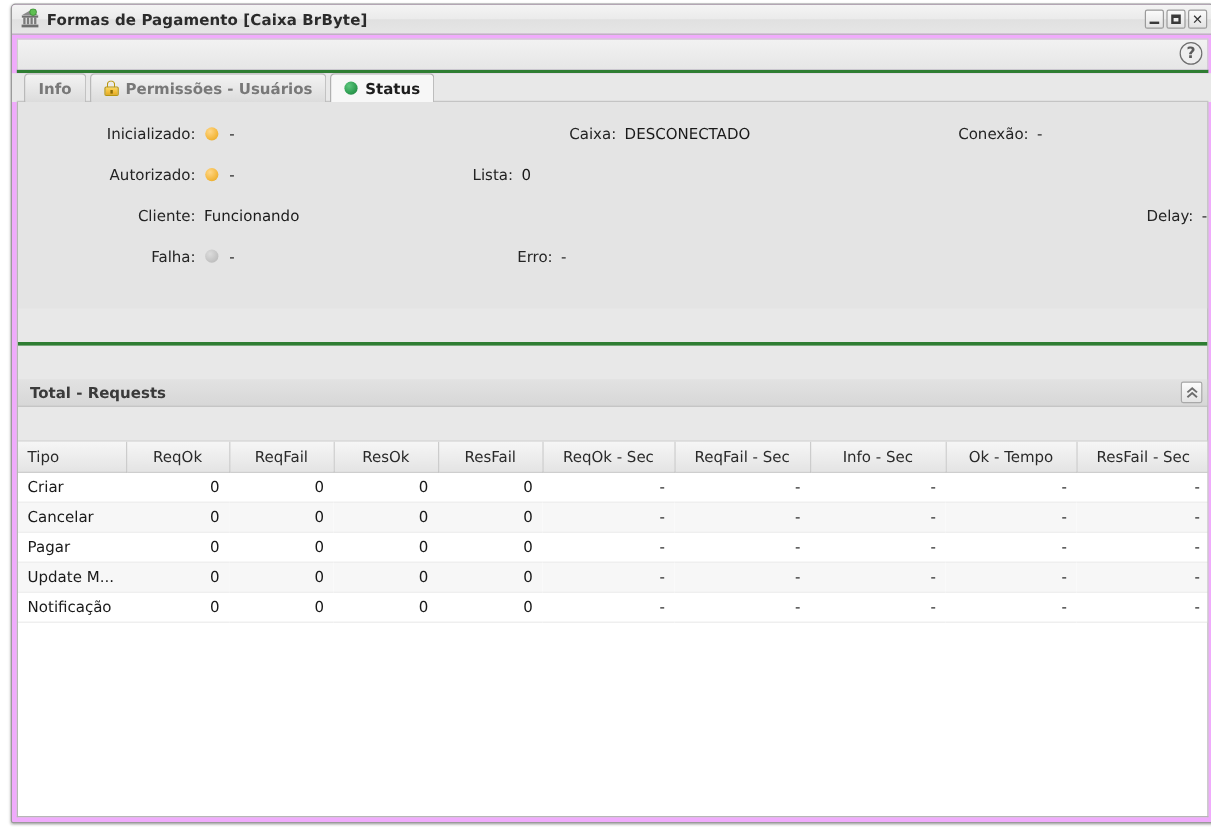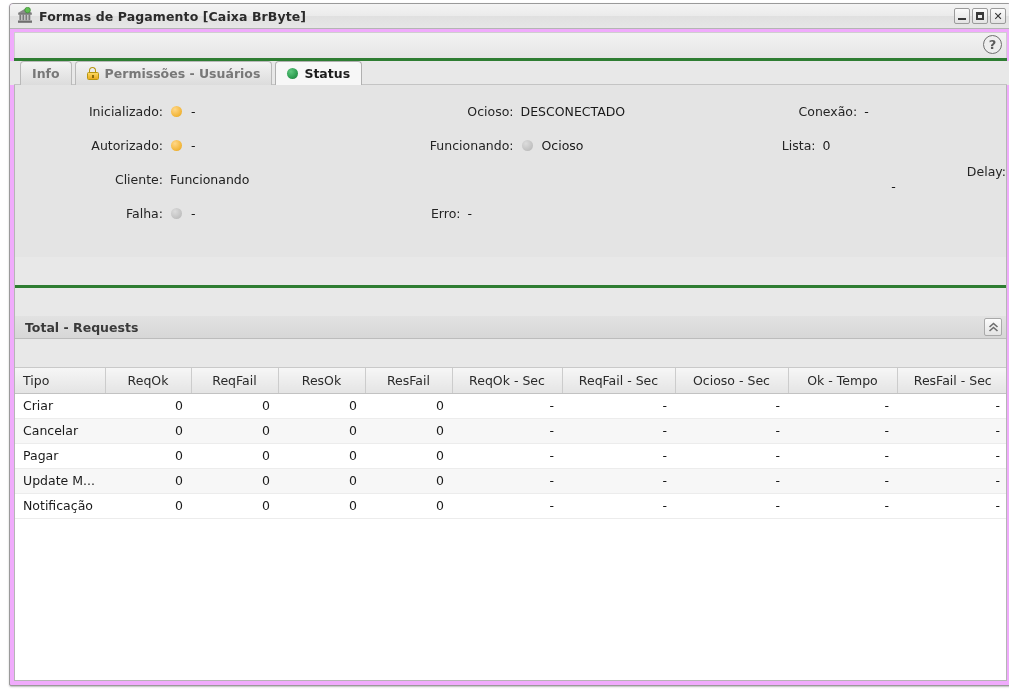--- a/index.html
+++ b/index.html
@@ -360,52 +360,47 @@
 
     <div class="info-panel">
 
       <div class="info-row">
         <div class="fld">
           <span class="lbl c1-lbl">Inicializado:</span>
           <span class="bullet amber"></span>
           <span class="val after-bullet">-</span>
         </div>
         <div class="fld">
-          <span class="lbl c2-lbl">Ocioso:</span>
+          <span class="lbl c2-lbl">Caixa:</span>
           <span class="val">DESCONECTADO</span>
         </div>
         <div class="fld">
           <span class="lbl c3-lbl">Conexão:</span>
           <span class="val">-</span>
         </div>
       </div>
 
       <div class="info-row">
         <div class="fld">
           <span class="lbl c1-lbl">Autorizado:</span>
           <span class="bullet amber"></span>
           <span class="val after-bullet">-</span>
         </div>
         <div class="fld">
-          <span class="lbl c2-lbl">Funcionando:</span>
-          <span class="bullet grey"></span>
-          <span class="val after-bullet">Ocioso</span>
-        </div>
-        <div class="fld">
           <span class="lbl c3-lbl">Lista:</span>
           <span class="val">0</span>
         </div>
       </div>
 
       <div class="info-row">
         <div class="fld">
           <span class="lbl c1-lbl">Cliente:</span>
           <span class="val">Funcionando</span>
         </div>
-        <div class="fld" style="margin-left:auto;flex-direction:column;">
+        <div class="fld" style="margin-left:auto;">
           <span class="lbl" style="width:232px;">Delay:</span>
           <span class="val">-</span>
         </div>
       </div>
 
 
       <div class="info-row">
         <div class="fld">
           <span class="lbl c1-lbl">Falha:</span>
           <span class="bullet grey"></span>
@@ -446,21 +441,21 @@
         </colgroup>
         <thead>
           <tr>
             <th>Tipo</th>
             <th>ReqOk</th>
             <th>ReqFail</th>
             <th>ResOk</th>
             <th>ResFail</th>
             <th>ReqOk - Sec</th>
             <th>ReqFail - Sec</th>
-            <th>Ocioso - Sec</th>
+            <th>Info - Sec</th>
             <th>Ok - Tempo</th>
             <th>ResFail - Sec</th>
           </tr>
         </thead>
         <tbody>
             <tr>
               <td class="name">Criar</td>
               <td>0</td>
               <td>0</td>
               <td>0</td>

